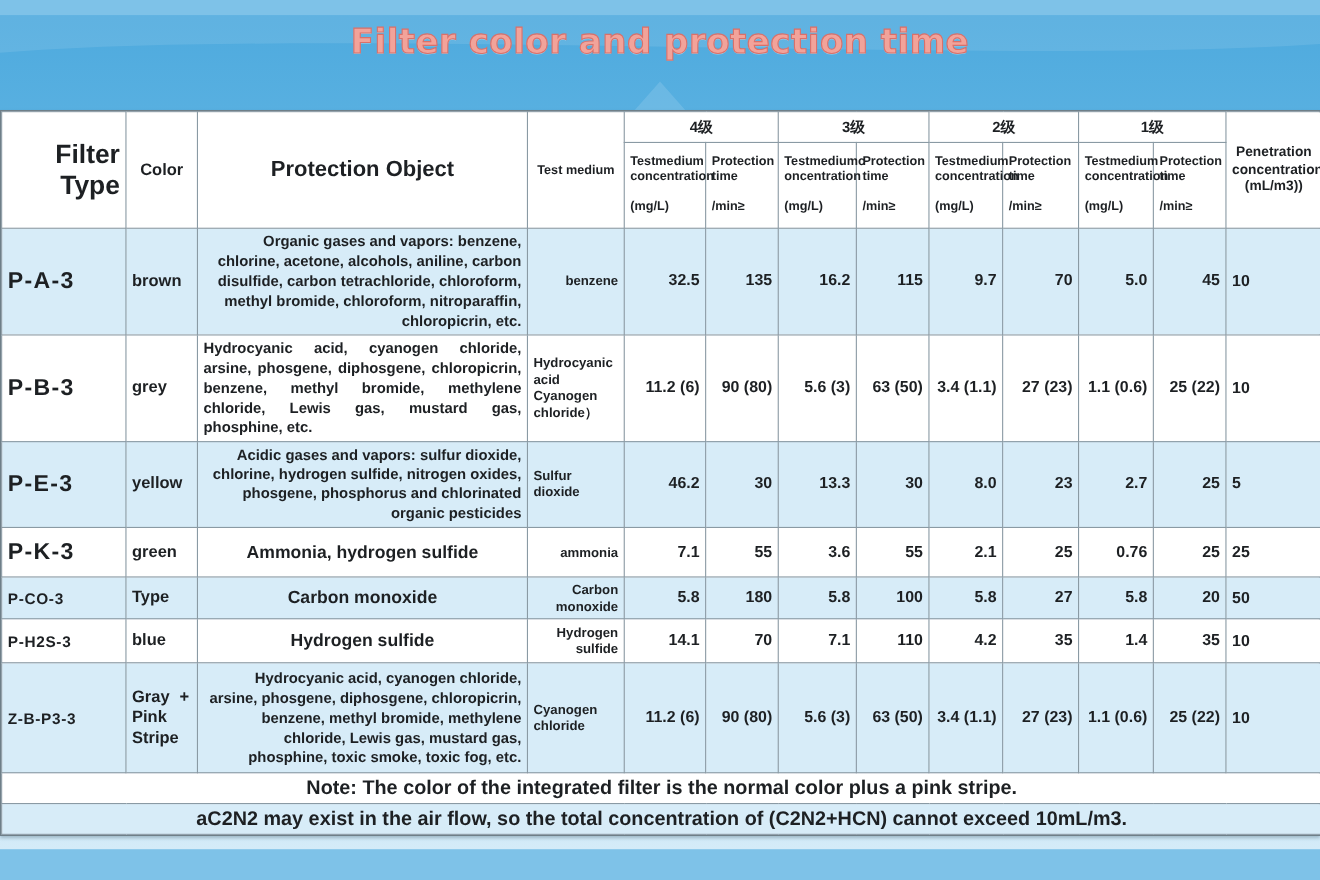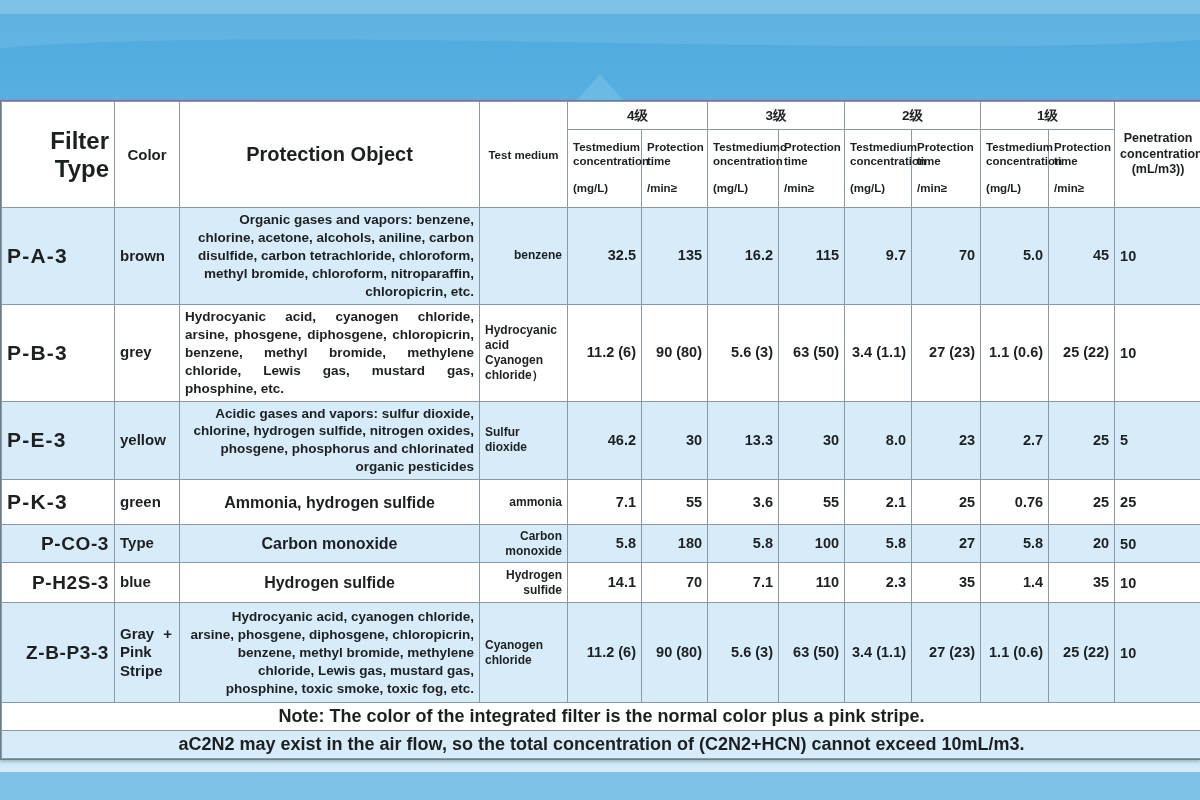--- a/index.html
+++ b/index.html
@@ -108,21 +108,21 @@
   
   tr.tinted td { background: #d7ecf8; }
   tr.plain td  { background: #ffffff; }
 
   td.cell-type {
     font-size: 21px; font-weight: bold;
     letter-spacing: 1.2px;
     text-align: left; padding-left: 6px;
     white-space: nowrap;
   }
-  td.cell-type.narrow { font-size: 19px; letter-spacing: 0.6px; text-align: right; }
+  td.cell-type.narrow { font-size: 14px; letter-spacing: 0.6px; }
   td.cell-color {
     font-size: 15px; font-weight: bold;
     text-align: left; padding-left: 6px;
     line-height: 1.25;
   }
   td.cell-color .plus { float: right; padding-right: 2px; }
   td.cell-obj {
     font-size: 13.5px; font-weight: bold;
     line-height: 1.33;
     text-align: right;
@@ -167,20 +167,23 @@
   <div id="bg-gradient"></div>
 
   <div id="bg-swoosh">
     <svg width="1200" height="758" viewBox="0 0 1200 758">
       <path d="M600 60 L900 400 L880 400 L600 90 L320 400 L300 400 Z" fill="#ffffff" opacity="0.13"></path>
       <path d="M600 120 L820 400 L806 400 L600 145 L394 400 L380 400 Z" fill="#ffffff" opacity="0.16"></path>
       <path d="M0 0 L1200 0 L1200 26 C900 46 300 10 0 34 Z" fill="#ffffff" opacity="0.10"></path>
     </svg>
   </div>
 
+  <div id="title-bar">
+    <span id="doc-title">Filter color and protection time</span>
+  </div>
 
   <div id="table-wrap">
     <table class="grid">
       <colgroup>
         <col class="c-type">
           <col class="c-color">
           <col class="c-obj">
           <col class="c-med">
         <col class="c-n1">
           <col class="c-n2">
@@ -331,21 +334,21 @@
 
         <tr class="plain" style="height:40px">
           <td class="cell-type narrow">P-H2S-3</td>
           <td class="cell-color">blue</td>
           <td class="cell-obj center">Hydrogen sulfide</td>
           <td class="cell-med center">Hydrogen sulfide</td>
           <td class="cell-num mid">14.1</td>
           <td class="cell-num mid">70</td>
           <td class="cell-num mid">7.1</td>
           <td class="cell-num mid">110</td>
-          <td class="cell-num mid">2.3</td>
+          <td class="cell-num mid">4.2</td>
           <td class="cell-num mid">35</td>
           <td class="cell-num mid">1.4</td>
           <td class="cell-num mid">35</td>
           <td class="cell-pen mid">10</td>
         </tr>
 
         <tr class="tinted" style="height:100px">
           <td class="cell-type narrow">Z-B-P3-3</td>
           <td class="cell-color">
             <span class="plus">+</span>

